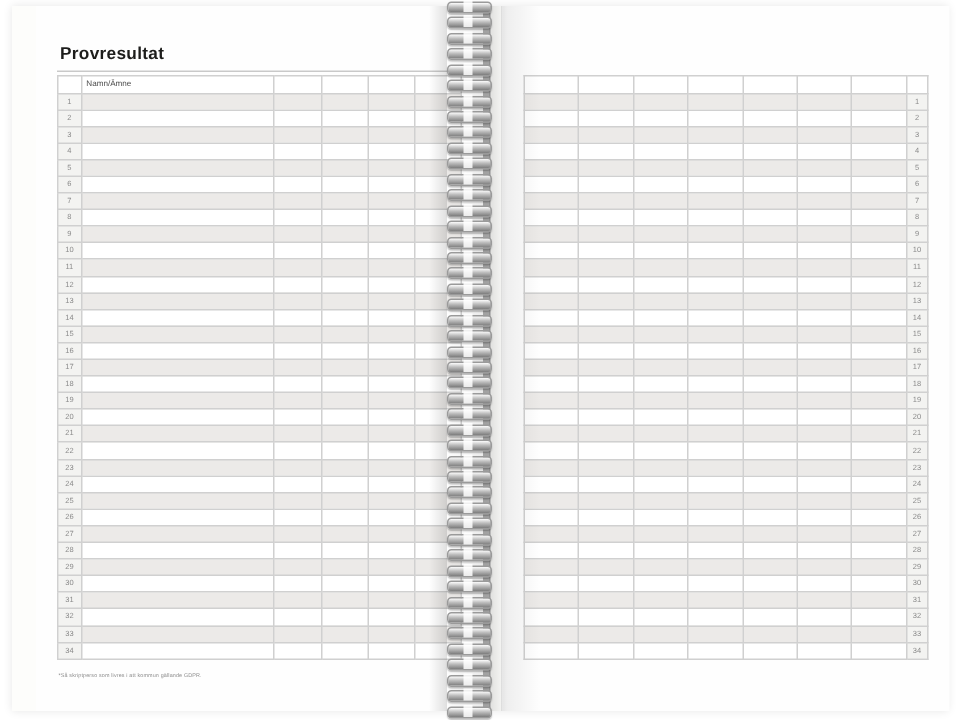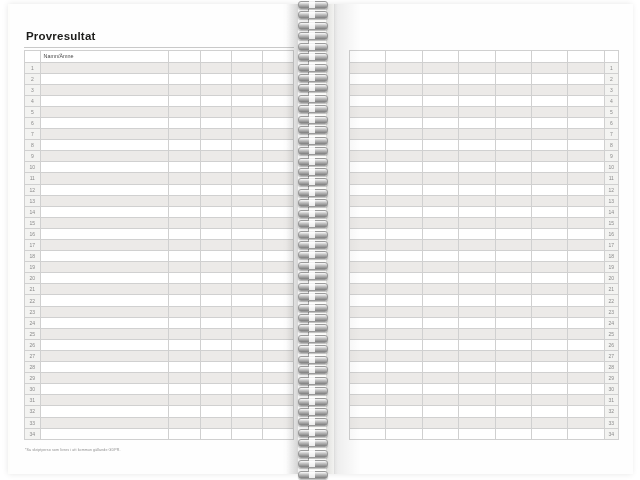--- a/index.html
+++ b/index.html
@@ -30,21 +30,21 @@
     box-shadow: 0 0 6px rgba(0,0,0,0.10);
   }
 
   .page {
     position: absolute;
     top: 0;
     height: 470px;
     background: #fefefe;
     overflow: hidden;
   }
-  .page.left  { left: 2px;    width: 298px; border-right: 1px solid #a3a3a3; text-decoration: underline; }
+  .page.left  { left: 16px;    width: 298px; border-right: 5px solid #a3a3a3; text-decoration: underline; }
   .page.right { left: 326px; width: 298px; border-left: 1px solid #e6e6e6; }
 
   
   .page.left::after {
     content: "";
     position: absolute;
     right: 0; top: 0; bottom: 0; width: 26px;
     background: linear-gradient(to right, rgba(0,0,0,0) 0%, rgba(0,0,0,0.07) 100%);
     pointer-events: none;
   }

